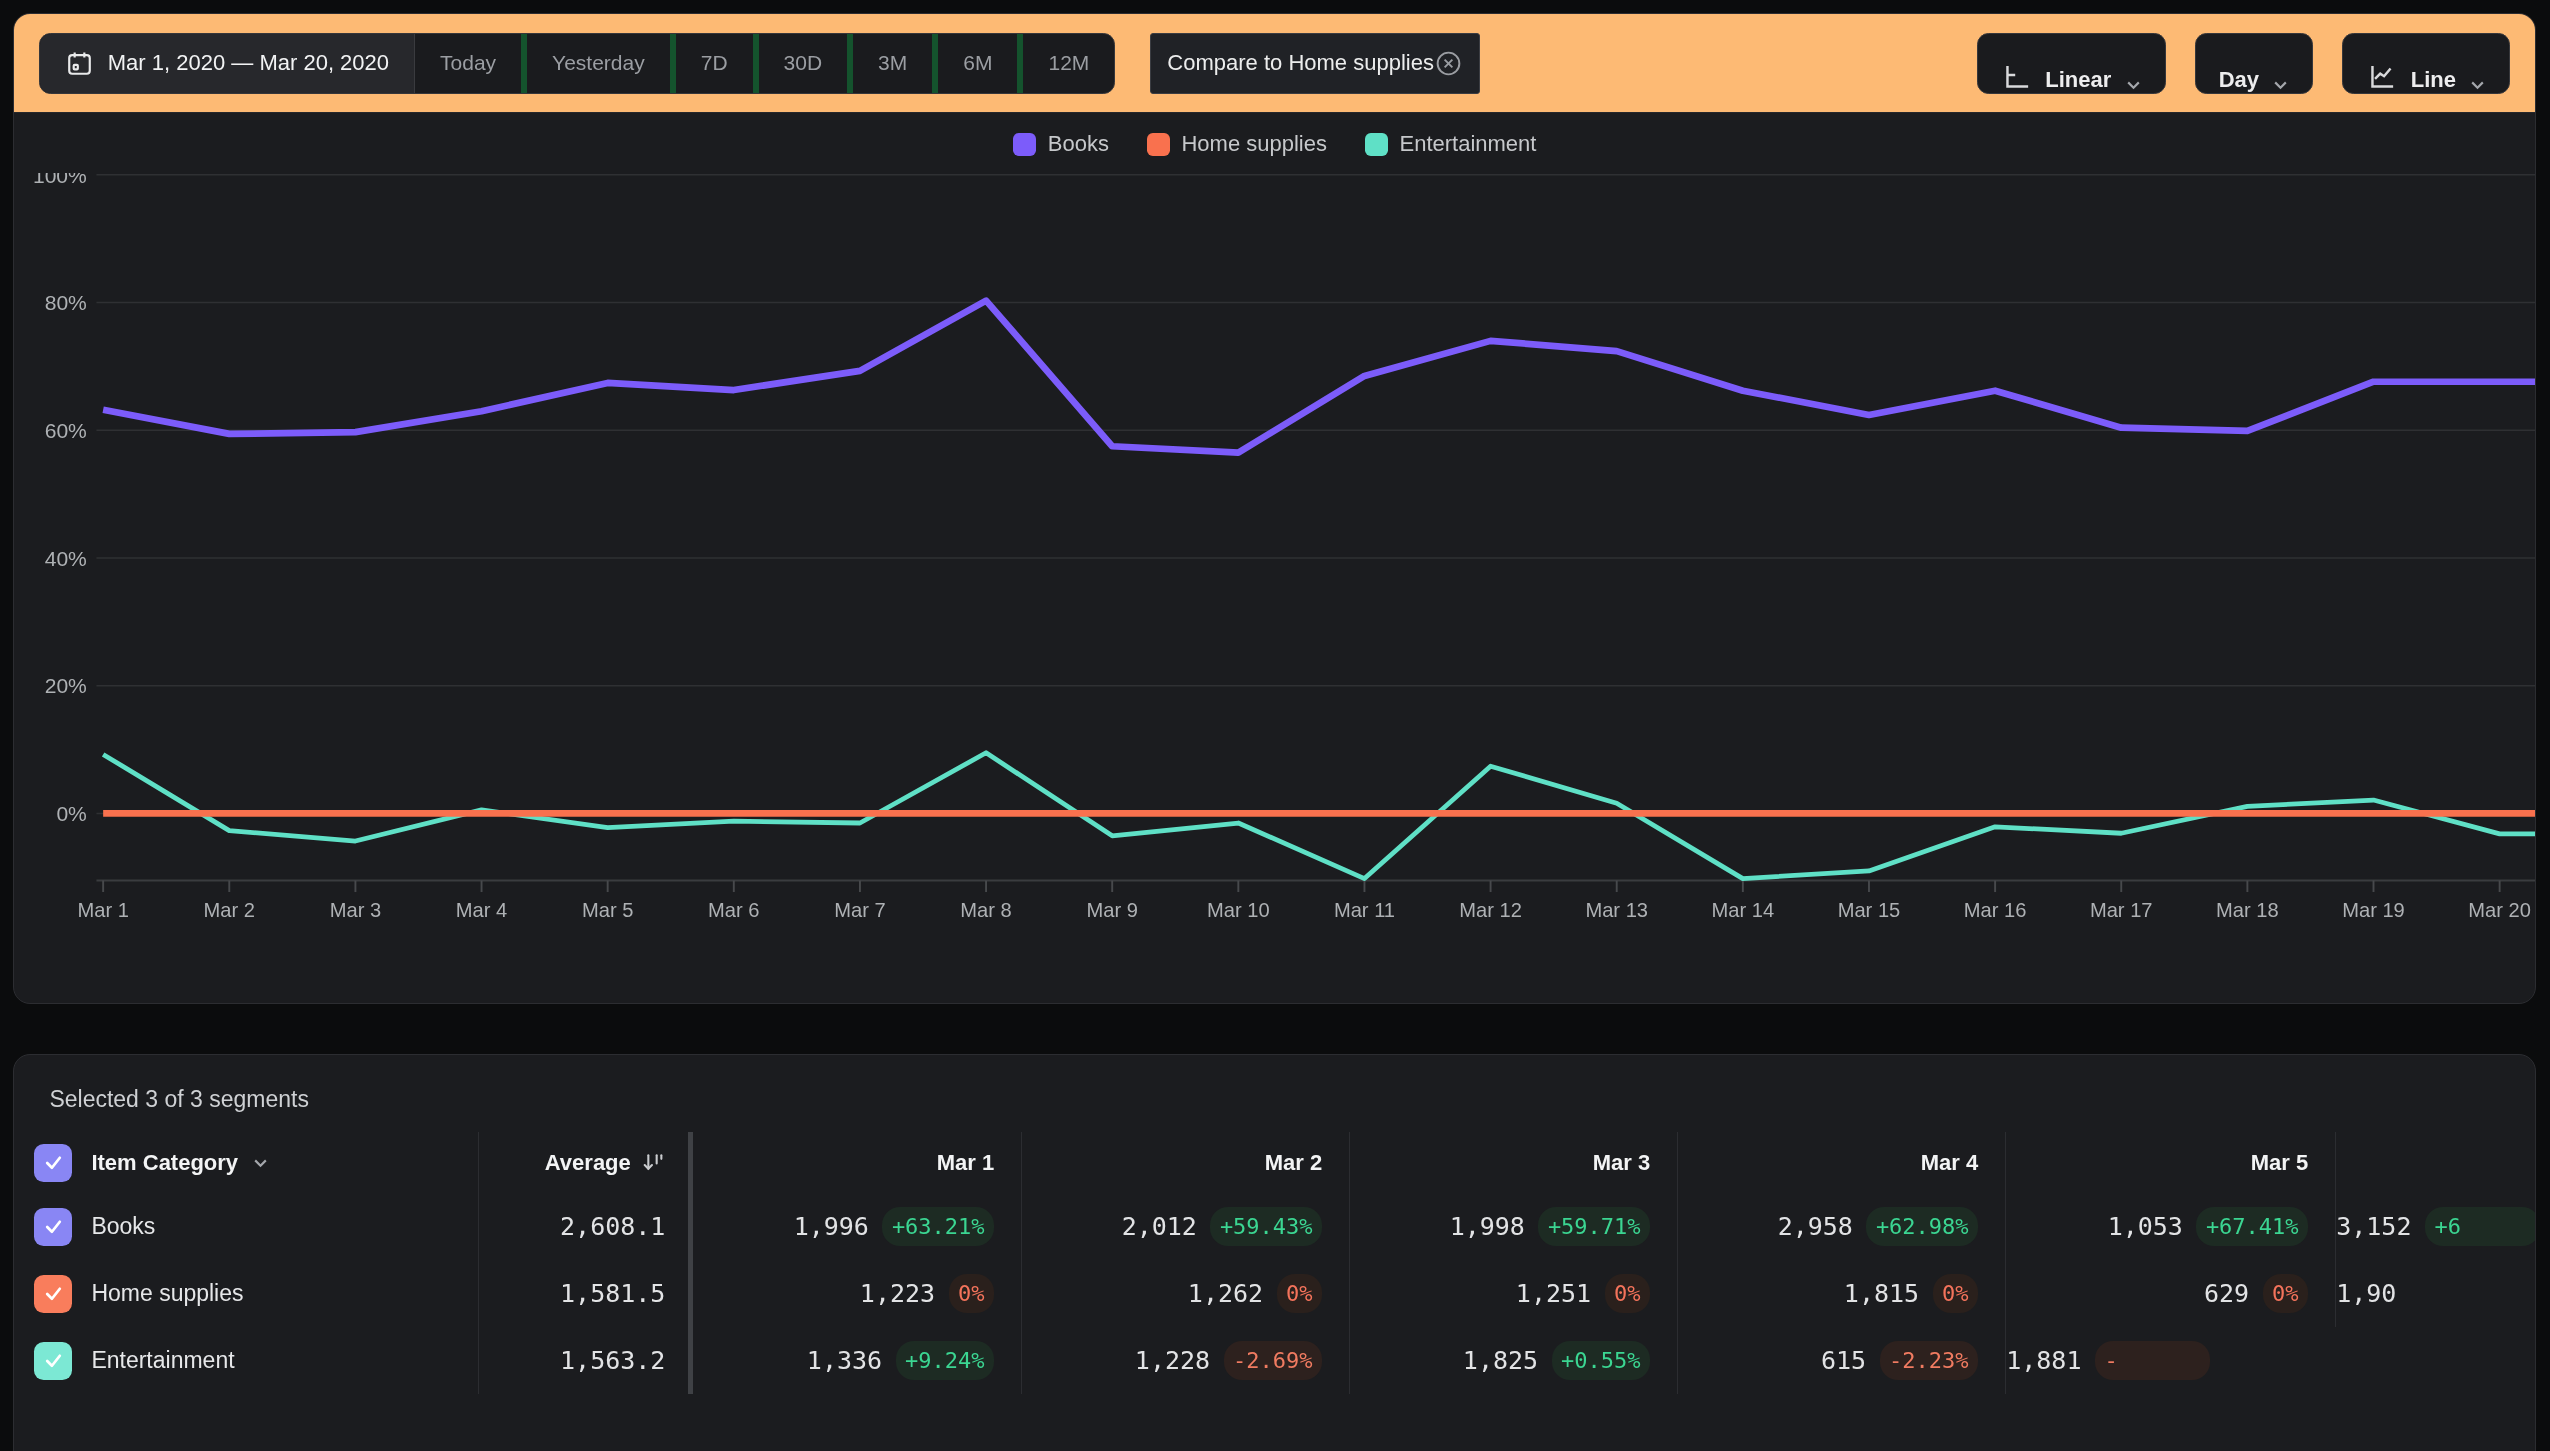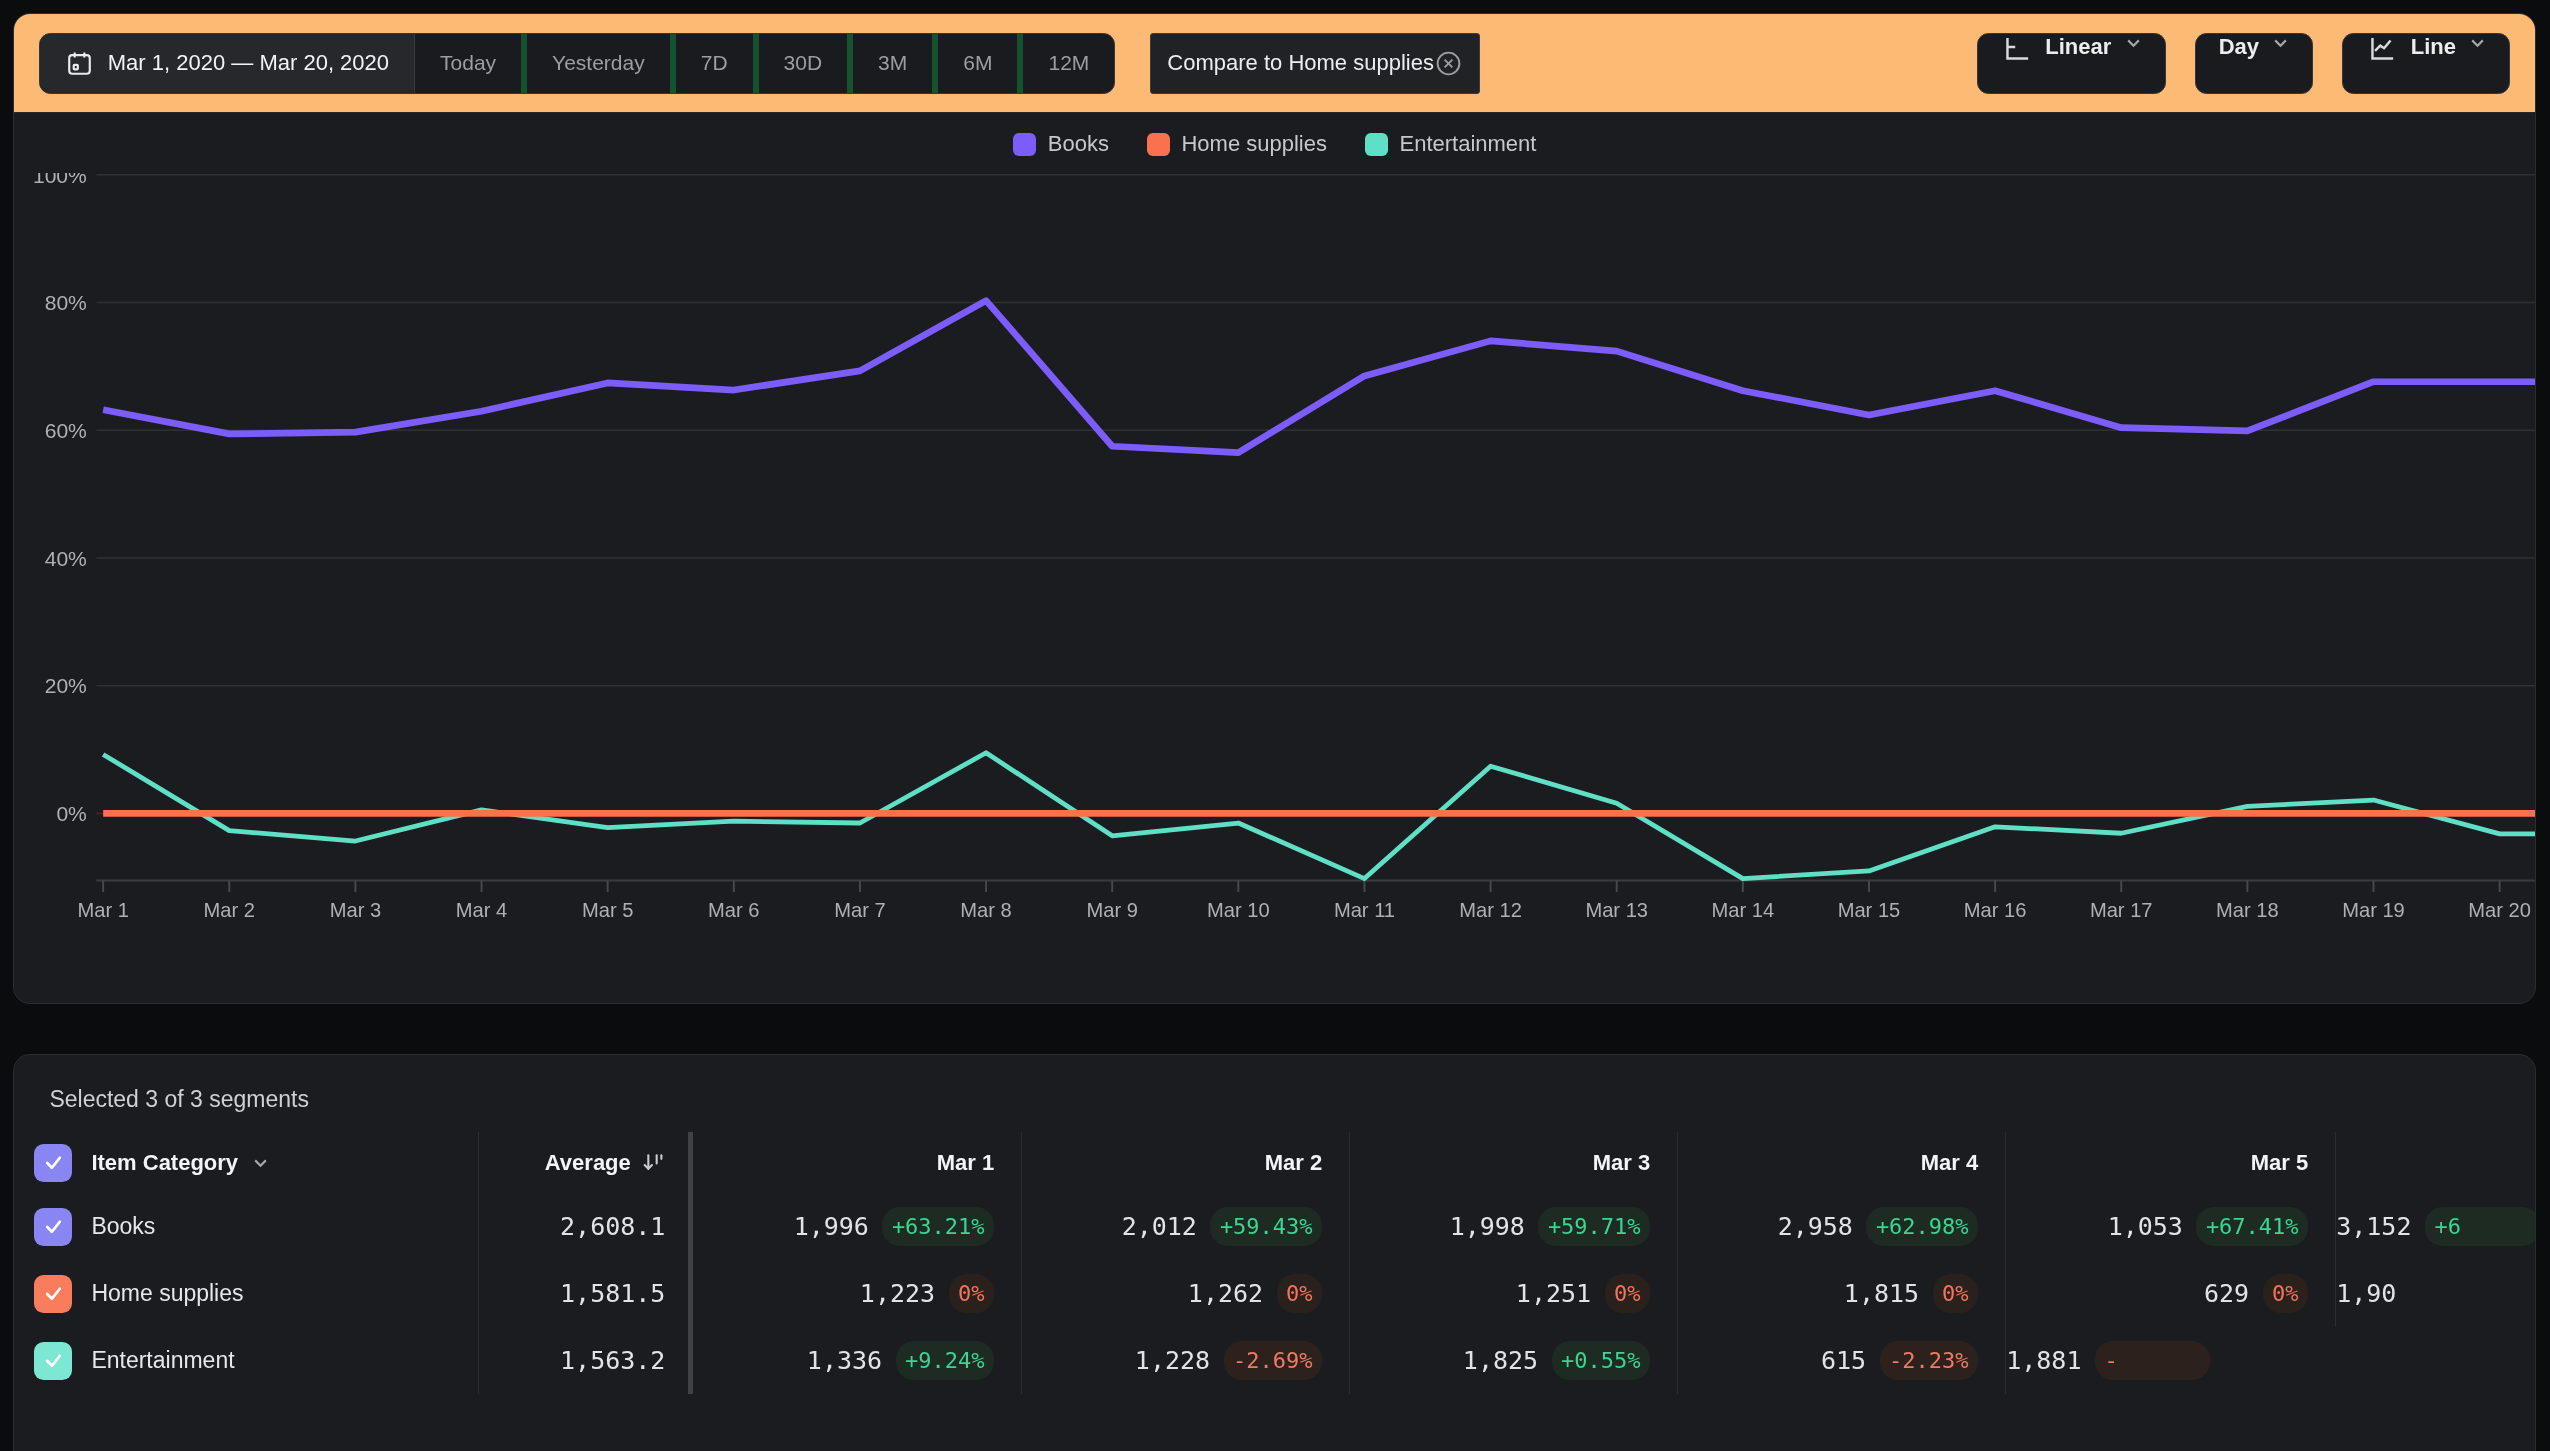--- a/index.html
+++ b/index.html
@@ -40,21 +40,21 @@
     border-right:1px solid #3a3b3f;
   }
   .chip {
     display:flex; align-items:center; gap:0; height:61px;
     padding:0 16px; border:1px solid #3b3d42; border-radius:3px;
     background:#202226; font-size:22px; color:#eceded; cursor:pointer;
     white-space:nowrap;
   }
   .toolbar-right { margin-left:auto; display:flex; gap:29px; }
   .dd-btn {
-    display:flex; align-items:flex-start; gap:13.4px; height:61px;
+    display:flex; align-items:flex-end; gap:13.4px; height:61px;
     padding:0 23px; border:1px solid #36373b; border-radius:11.5px;
     background:#1a1b1e; font-size:22px; font-weight:bold; color:#ededee;
     cursor:pointer; white-space:nowrap;
   }
   .icon { display:inline-flex; align-items:center; justify-content:center; }
 
   
   .legend-row {
     height:58px; display:flex; align-items:center; justify-content:center;
     gap:38px; margin-top:1.9px;

